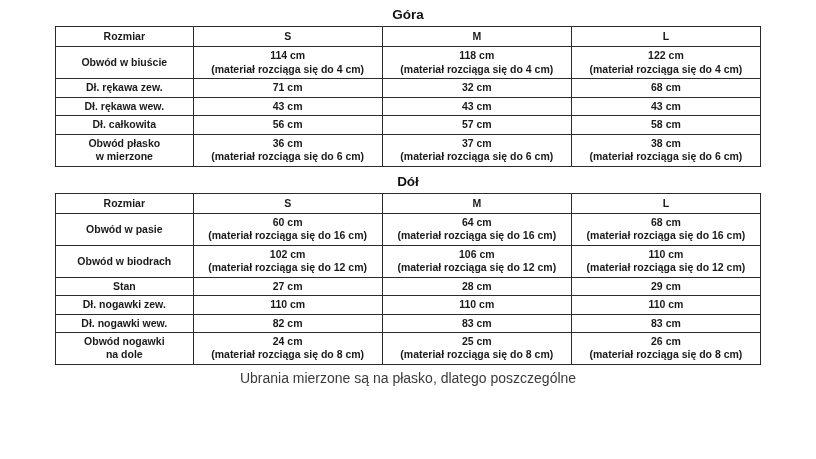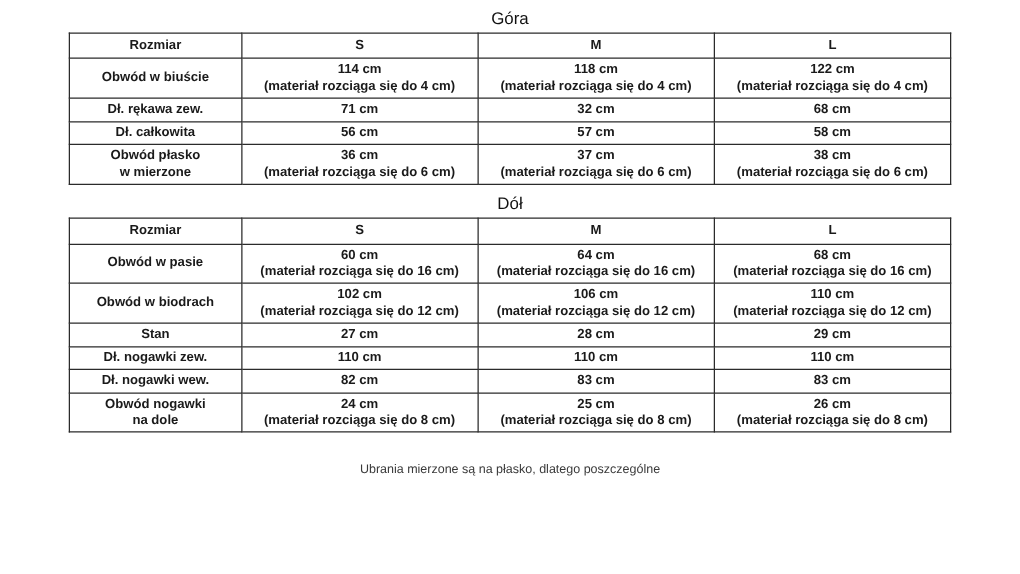--- a/index.html
+++ b/index.html
@@ -25,21 +25,21 @@
     font-size: 13.5px;
     font-weight: bold;
     letter-spacing: 0.2px;
     margin-top: 6px;
     margin-bottom: 0;
     color: #111111;
   }
   .section-title {
     text-align: center;
     font-size: 13.5px;
-    font-weight: normal;
+    font-weight: bold;
     color: #111111;
     margin-top: 7px;
     margin-bottom: 4px;
   }
   .table-wrap {
     padding: 0 55px;
     box-sizing: border-box;
   }
   table.size-table {
     width: 100%;
@@ -66,24 +66,24 @@
     display: block;
   }
   .cell-note {
     display: block;
   }
   .label-two-line {
     line-height: 1.28;
   }
   .footnote {
     text-align: center;
-    font-size: 10px;
+    font-size: 14px;
     color: #3a3a3a;
     line-height: 1.55;
-    margin-top: 22px;
+    margin-top: 3px;
   }
   .footnote div { display: block; }
 </style>
 </head>
 <body>
 
 <div class="page">
 
 
   <div class="section-title">Góra</div>
@@ -130,20 +130,34 @@
           </td>
           <td>
             <span class="cell-main">32 cm</span>
           </td>
           <td>
             <span class="cell-main">68 cm</span>
           </td>
         </tr>
         <tr>
           <td>
+            <span class="cell-main">Dł. rękawa wew.</span>
+          </td>
+          <td>
+            <span class="cell-main">43 cm</span>
+          </td>
+          <td>
+            <span class="cell-main">43 cm</span>
+          </td>
+          <td>
+            <span class="cell-main">43 cm</span>
+          </td>
+        </tr>
+        <tr>
+          <td>
             <span class="cell-main">Dł. całkowita</span>
           </td>
           <td>
             <span class="cell-main">56 cm</span>
           </td>
           <td>
             <span class="cell-main">57 cm</span>
           </td>
           <td>
             <span class="cell-main">58 cm</span>

